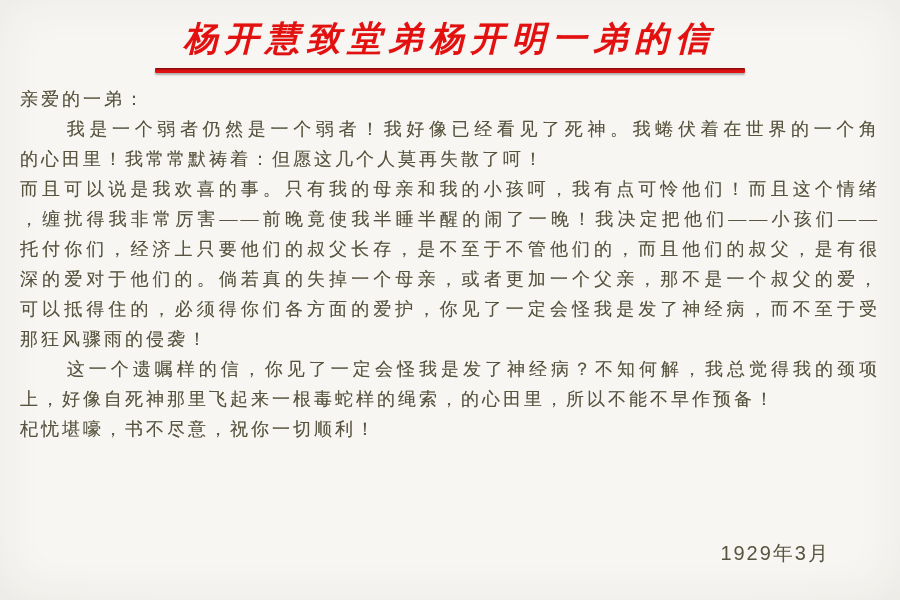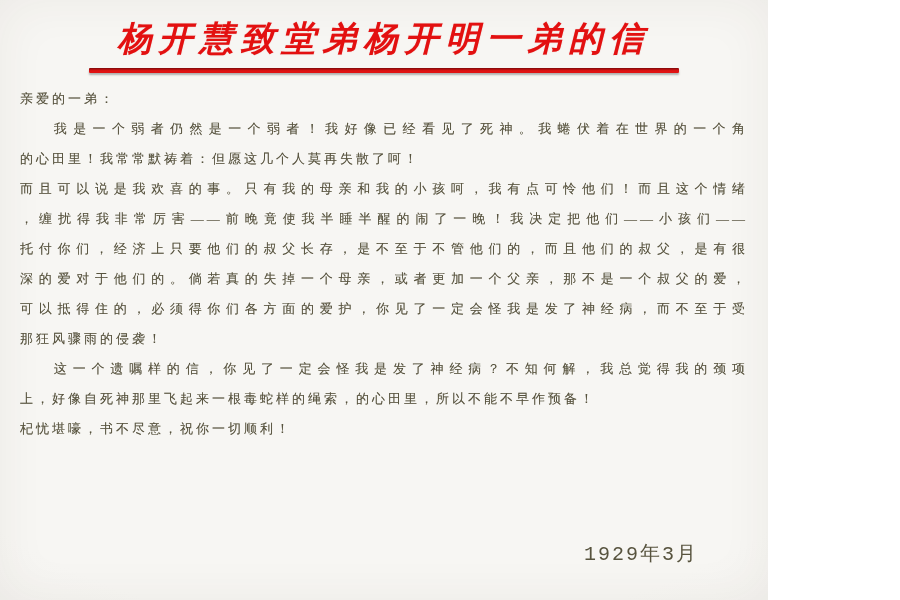--- a/index.html
+++ b/index.html
@@ -2,21 +2,21 @@
 <html style="--title-red: #e31010; --rule-red: #e01212; --rule-red-dark: #7d0a0a; --ink: #57533e; --paper: #f6f5f1;"><head>
 <meta charset="utf-8">
 <style>
   html, body {
     margin: 0;
     padding: 0;
     background: #ffffff;
   }
   .stage {
     position: relative;
-    width: 768px;
+    width: 900px;
     height: 600px;
     overflow: hidden;
     background:
       radial-gradient(ellipse 130% 110% at 50% 45%, #f7f6f3 55%, #efeeea 85%, #e7e5e0 100%);
     box-shadow: inset 0 0 50px rgba(60,55,40,0.06);
     font-family: "Liberation Serif", "DejaVu Serif", serif;
   }
   .title {
     margin: 0;
     padding-top: 16px;
@@ -40,21 +40,21 @@
     box-shadow: 0 2px 2px rgba(90,90,90,0.45);
     border-radius: 1px;
   }
   .body {
     position: absolute;
     left: 20px;
     right: 20px;
     top: 84px;
   }
   .line {
-    font-size: 13px;
+    font-size: 18px;
     line-height: 30px;
     letter-spacing: 3px;
     color: var(--ink, #57533e);
     text-align: justify;
     text-align-last: left;
     white-space: nowrap;
     font-family: "Liberation Serif", "DejaVu Serif", serif;
     text-shadow: 0 0 0.5px rgba(87,83,62,0.4);
   }
   .line.justify {
@@ -67,21 +67,21 @@
   .date {
     position: absolute;
     left: 0;
     right: 0;
     top: 540px;
     text-align: right;
     padding-right: 70px;
     font-size: 20px;
     letter-spacing: 2px;
     color: var(--ink, #57533e);
-    font-family: Liberation Mono, monospace;
+    font-family: Liberation Sans, sans-serif;
   }
 </style>
 </head>
 <body>
 
 <div class="stage">
   <h1 class="title">杨开慧致堂弟杨开明一弟的信</h1>
   <div class="rule"></div>
   <div class="body" id="letter-body">
       <div class="line">亲爱的一弟：</div>

